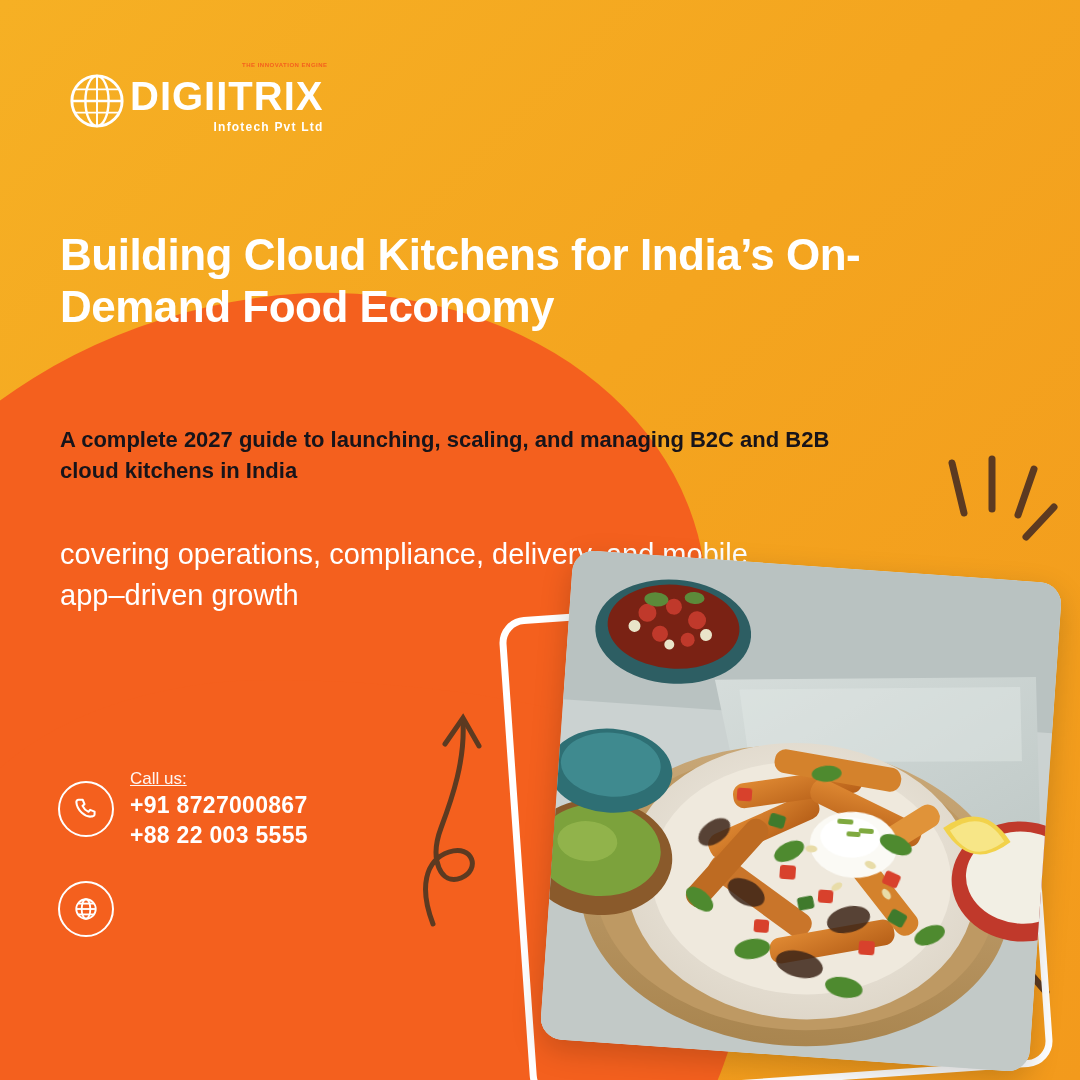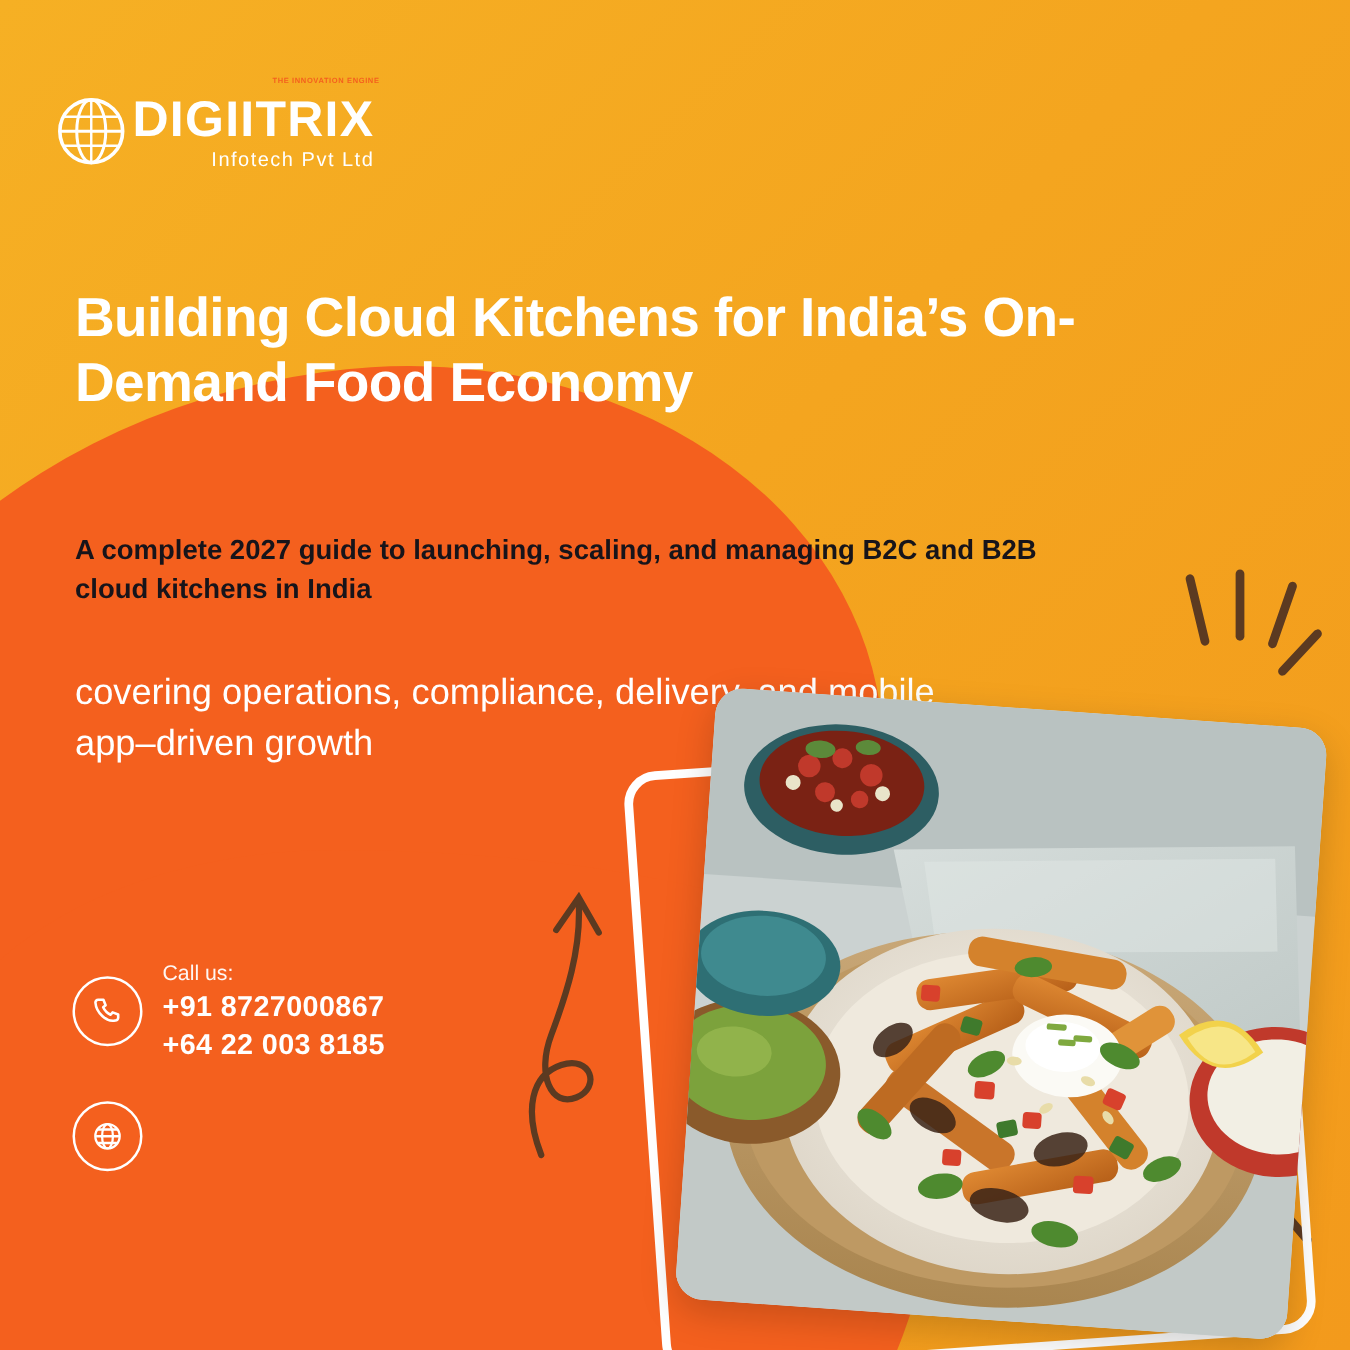--- a/index.html
+++ b/index.html
@@ -39,24 +39,24 @@
     bottom: -120px;
     width: 820px;
     height: 520px;
     background: #F4601E;
     border-radius: 40% 60% 20% 30% / 40% 30% 70% 60%;
   }
 
   
   .logo {
     position: absolute;
-    left: 44px;
+    left: 68px;
     top: 72px;
     display: flex;
-    align-items: center;
+    align-items: flex-start;
     z-index: 20;
   }
   .logo-globe {
     width: 58px;
     height: 58px;
     margin-right: 4px;
     flex: none;
   }
   .logo-text-wrap {
     display: flex;
@@ -66,22 +66,22 @@
     position: relative;
   }
   .logo-word {
     font-size: 40px;
     font-weight: 700;
     letter-spacing: 1px;
     color: #fff;
     line-height: 1;
   }
   .logo-tag {
-    font-size: 16px;
-    font-weight: 400;
+    font-size: 12px;
+    font-weight: 700;
     letter-spacing: 1.2px;
     color: #fff;
     margin-top: 4px;
     align-self: flex-end;
   }
   .logo-micro {
     position: absolute;
     top: -10px;
     left: 112px;
     font-size: 6px;
@@ -151,20 +151,21 @@
     margin-right: 16px;
   }
   .contact-lines {
     color: #ffffff;
   }
   .contact-label {
     font-size: 17px;
     line-height: 1.35;
     font-weight: 400;
     opacity: 0.95;
+    text-decoration: underline;
   }
   .contact-value {
     font-size: 23px;
     line-height: 1.3;
     font-weight: 700;
     letter-spacing: 0.3px;
   }
 
   
   .photo-frame {
@@ -395,21 +396,21 @@
 
     <div class="contact-row">
       <span class="contact-icon">
         <svg width="26" height="26" viewBox="0 0 24 24" fill="none" stroke="#ffffff" stroke-width="1.9" stroke-linecap="round" stroke-linejoin="round">
           <path d="M6.6 3.5 L9 3.5 L10.6 7.6 L8.8 9.1 a11 11 0 0 0 5.5 5.5 l1.5 -1.8 l4.1 1.6 l0 2.4 a2 2 0 0 1 -2.2 2 C11.2 20.4 3.6 12.8 3.1 5.7 a2 2 0 0 1 2 -2.2 z"></path>
         </svg>
       </span>
       <span class="contact-lines">
         <span class="contact-label">Call us:</span><br>
         <span class="contact-value">+91  8727000867</span><br>
-        <span class="contact-value">+64 22 003 8185</span>
+        <span class="contact-value">+88 22 003 5555</span>
       </span>
     </div>
 
     <div class="contact-row">
       <span class="contact-icon">
         <svg width="26" height="26" viewBox="0 0 24 24" fill="none" stroke="#ffffff" stroke-width="1.7">
           <circle cx="12" cy="12" r="9"></circle>
           <ellipse cx="12" cy="12" rx="4" ry="9"></ellipse>
           <line x1="3" y1="12" x2="21" y2="12"></line>
           <line x1="5" y1="7" x2="19" y2="7"></line>

